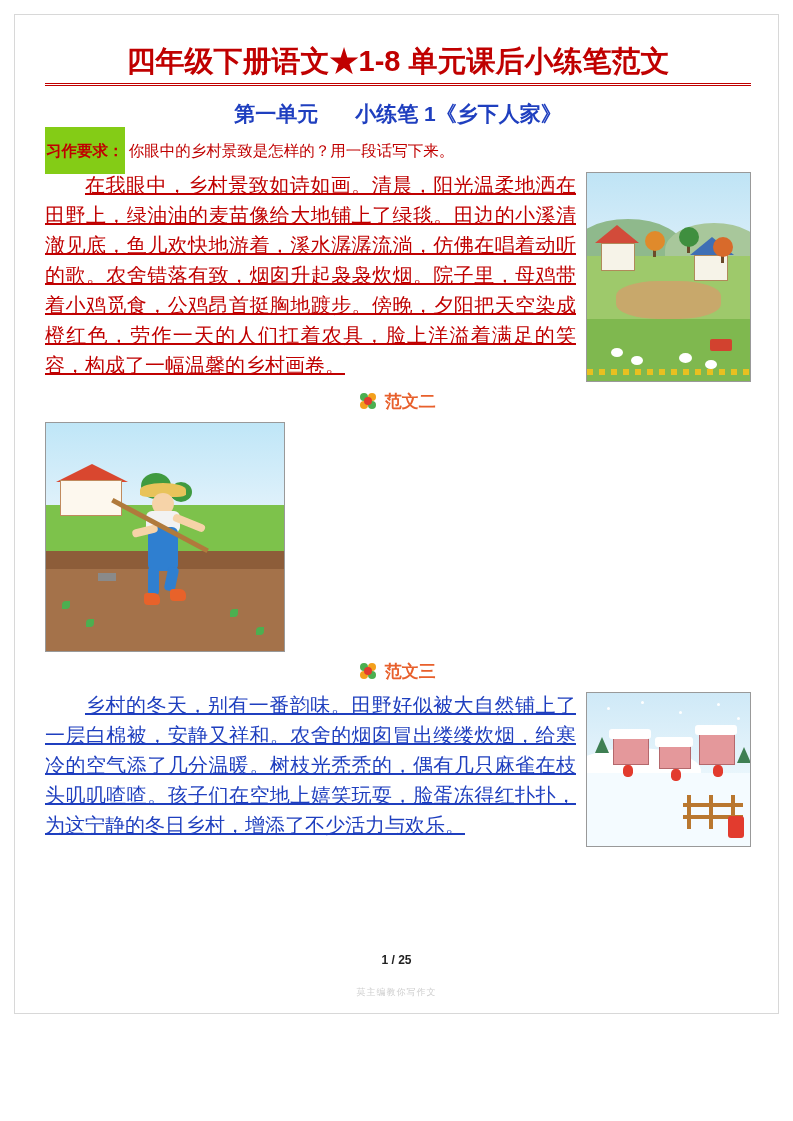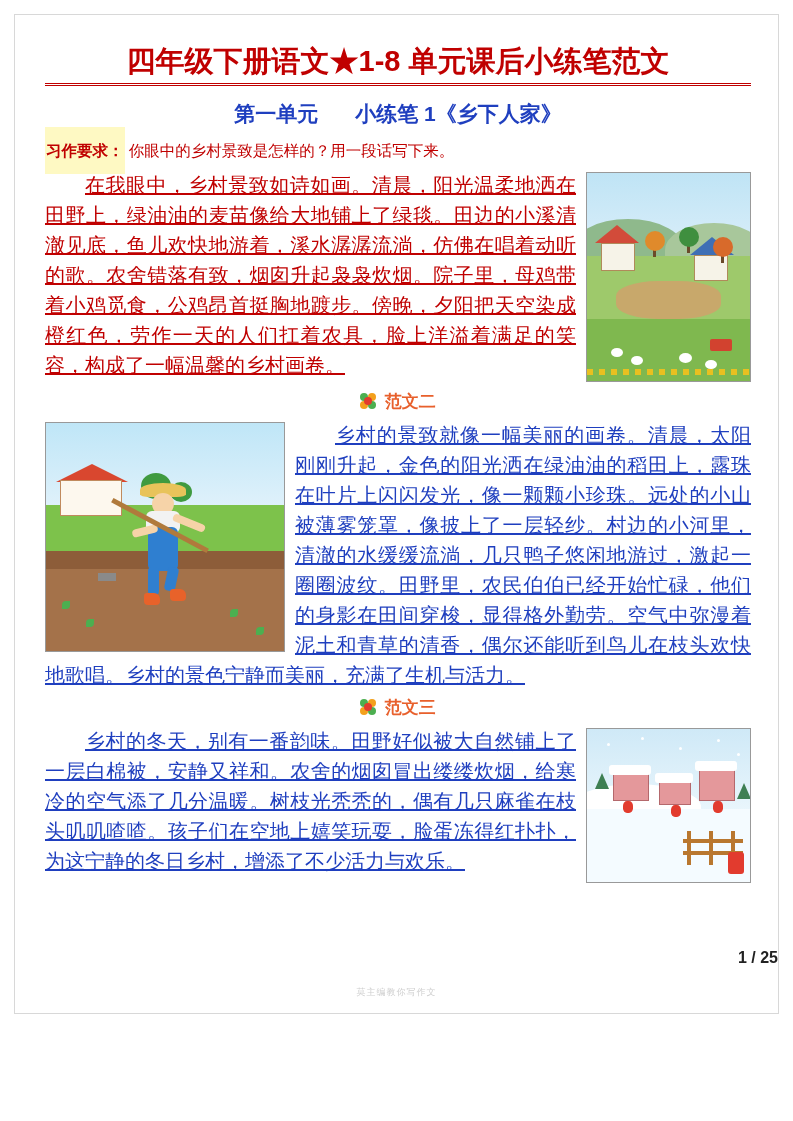--- a/index.html
+++ b/index.html
@@ -62,21 +62,21 @@
   .unit-head .unit-sub { color: #1f3fbf; margin-left: 31px; }
 
   .req-line {
     font-size: 15.5px;
     line-height: 26px;
     color: #c00000;
     margin-bottom: 6px;
     white-space: nowrap;
   }
   .req-label {
-    background: #fef9c3;
+    background: #84cc16;
     color: #c00000;
     font-weight: bold;
     padding: 15px 1px;
   }
   .req-text {
     color: #c00000;
     text-align: center;
   }
 
   
@@ -150,22 +150,22 @@
   }
   .pic-1 { width: 165px; height: 210px; }
   .pic-2 { width: 240px; height: 230px; }
   .pic-3 { width: 165px; height: 155px; }
 
   
   .page-num {
     position: absolute;
     left: 0; right: 0;
     bottom: 46px;
-    text-align: right;
-    font-size: 16px;
+    text-align: center;
+    font-size: 12px;
     font-weight: bold;
     color: #222;
   }
   .watermark {
     position: absolute;
     left: 0; right: 0;
     bottom: 14px;
     text-align: center;
     font-size: 9px;
     color: #cfcfcf;
@@ -301,21 +301,20 @@
           <div class="v2-boot" style="left:124px; top:166px;"></div>
           <div class="v2-hoe" style="left:60px; top:100px; width:108px; height:5px; transform:rotate(28deg);"></div>
           <div class="v2-hoe" style="left:52px; top:150px; width:18px; height:8px; background:#8a8a8a;"></div>
 
           <div class="v2-sprout" style="left:16px; top:178px;"></div>
           <div class="v2-sprout" style="left:40px; top:196px;"></div>
           <div class="v2-sprout" style="left:184px; top:186px;"></div>
           <div class="v2-sprout" style="left:210px; top:204px;"></div>
         </div>
 
-        <div class="para blue u-blue indent">乡村的景致就像一幅美丽的画卷。清晨，太阳刚刚升起，金色的阳光洒在绿油油的稻田上，露珠在叶片上闪闪发光，像一颗颗小珍珠。远处的小山被薄雾笼罩，像披上了一层轻纱。村边的小河里，清澈的水缓缓流淌，几只鸭子悠闲地游过，激起一圈圈波纹。田野里，农民伯伯已经开始忙碌，他们的身影在田间穿梭，显得格外勤劳。空气中弥漫着泥土和青草的清香，偶尔还能听到鸟儿在枝头欢快地歌唱。乡村的景色宁静而美丽，充满了生机与活力。</div>
       </div>
 
       <div class="sample-head">
         <span class="flower-icon">
           <span class="petal p1"></span><span class="petal p2"></span>
           <span class="petal p3"></span><span class="petal p4"></span>
           <span class="c"></span>
         </span>
         <span>范文三</span>
       </div>

